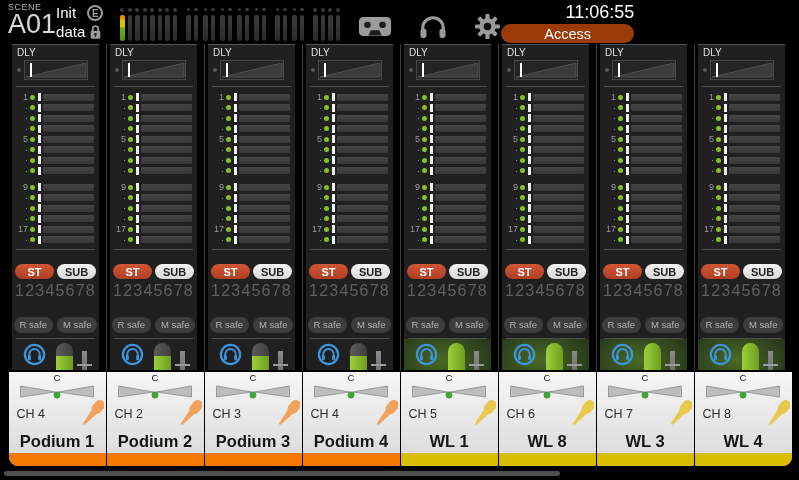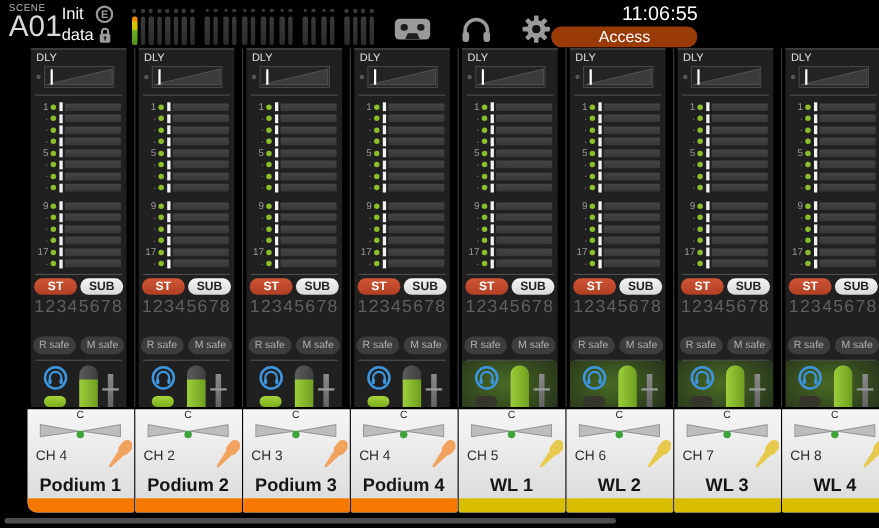--- a/index.html
+++ b/index.html
@@ -33,21 +33,21 @@
   .top-icons { display:flex; align-items:center; gap:27px; margin:13px 0 0 4px; }
   .top-icons svg { display:block; }
   .top-right { margin-left:auto; display:flex; flex-direction:column; align-items:flex-end;
                padding-right:9px; }
   .clock { font-size:18px; color:#fff; margin-top:2px; }
   .access-pill { margin-top:1px; width:133px; height:19px; border-radius:10px;
                  background:#9a3a06; color:#fff; font-size:14.5px; display:flex;
                  align-items:center; justify-content:center; cursor:pointer; }
 
   
-  .strips { display:flex; padding-left:24px;align-items:center; }
+  .strips { display:flex; padding-left:8px;align-items:center; }
   .strip { width:98px; flex:none; position:relative; }
   .strip + .strip::before { content:""; position:absolute; left:-.5px; top:0; height:326px;
                             width:1px; background:#3c3c3c; }
   .strip-upper { margin:0 7px 0 4px; height:326px; background:#202020;
                  border-top:1px solid #555; overflow:hidden; }
   .sep { height:1px; background:#4f4f4f; margin:6px 4px 0; }
   .sep2 { margin:4px 4px 3px; }
   .sep3 { margin:5px 4px 0; }
 
   .dly-row { padding:2px 4px 0 5px; }
@@ -63,21 +63,21 @@
   .send-row { display:flex; align-items:center; height:10.5px; }
   .send-label { width:14px; text-align:right; font-size:9px; color:#9a9a9a; margin-right:2px;
                 line-height:10px; }
   .send-led { width:5px; height:5px; border-radius:50%; background:#8abf2a; margin-right:3px;
               flex:none; }
   .send-ind { width:3px; height:8px; background:#f2f2f2; margin-right:2px; flex:none; }
   .send-track { flex:1; height:7px; border-radius:1px;
                 background:linear-gradient(180deg,#454545,#373737); }
   .send-gap { height:6px; }
 
-  .bus-row { display:flex; justify-content:center; gap:3px; margin-top:3px; }
+  .bus-row { display:flex; justify-content:center; gap:3px; margin-top:14px; }
   .pill { width:39px; height:15px; border-radius:8px; font-size:11px; font-weight:bold;
           display:flex; align-items:center; justify-content:center; cursor:pointer; }
   .pill.st { background:linear-gradient(#d05535,#b03f24); color:#fff; }
   .pill.sub { background:linear-gradient(#f4f4f4,#d9d9d9); color:#222; }
   .digits { text-align:center; font-size:16px; color:#606060; letter-spacing:1.2px;
             margin-top:3px; }
   .safe-row { display:flex; justify-content:center; gap:4px; margin-top:17px; }
   .safe { font-size:9.5px; color:#b2b2b2; background:#3d3d3d; border-radius:8px;
           padding:2px 6px 3px; cursor:pointer; }
 
@@ -1220,21 +1220,21 @@
           <circle cx="37" cy="12" r="3.4"></circle>
         </svg>
       </div>
       <div class="ch-id">CH 6</div>
       <svg class="mic" viewBox="0 0 30 46" width="28" height="44" style="color: rgb(231, 202, 77);">
         <g fill="currentColor" transform="rotate(40 15 23)">
           <rect x="10" y="2" width="11" height="16" rx="5.5"></rect>
           <path d="M12,17 h7 l-2.2,16 q-1.3,3.5 -2.6,0 z"></path>
         </g>
       </svg>
-      <div class="ch-name">WL 2</div>
+      <div class="ch-name">WL 8</div>
       <div class="color-bar" style="background: rgb(217, 189, 0);"></div>
     </div>
   </section>
 
   <section class="strip">
     <div class="strip-upper">
       <div class="dly-row">
         <div class="dly-label">DLY</div>
         <div class="dly-box-row">
           <span class="dly-dot"></span>

